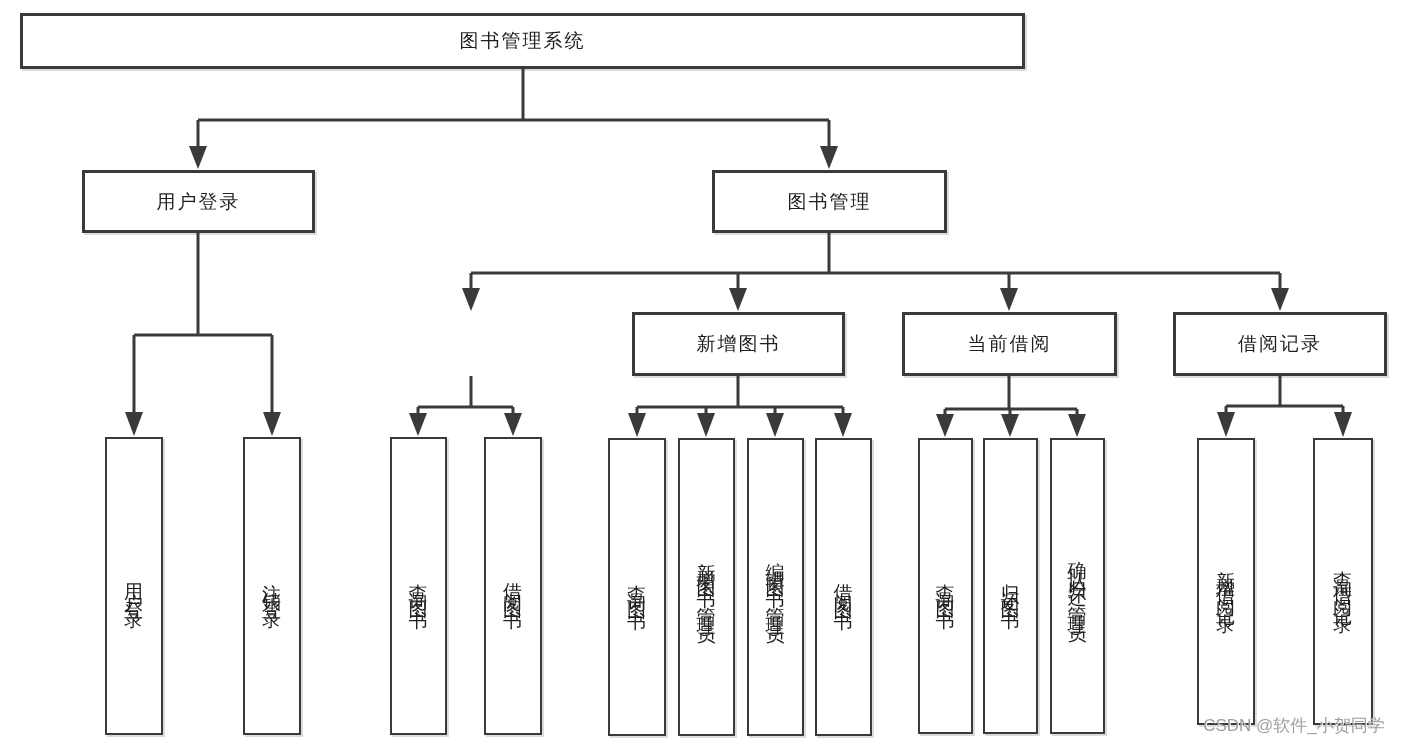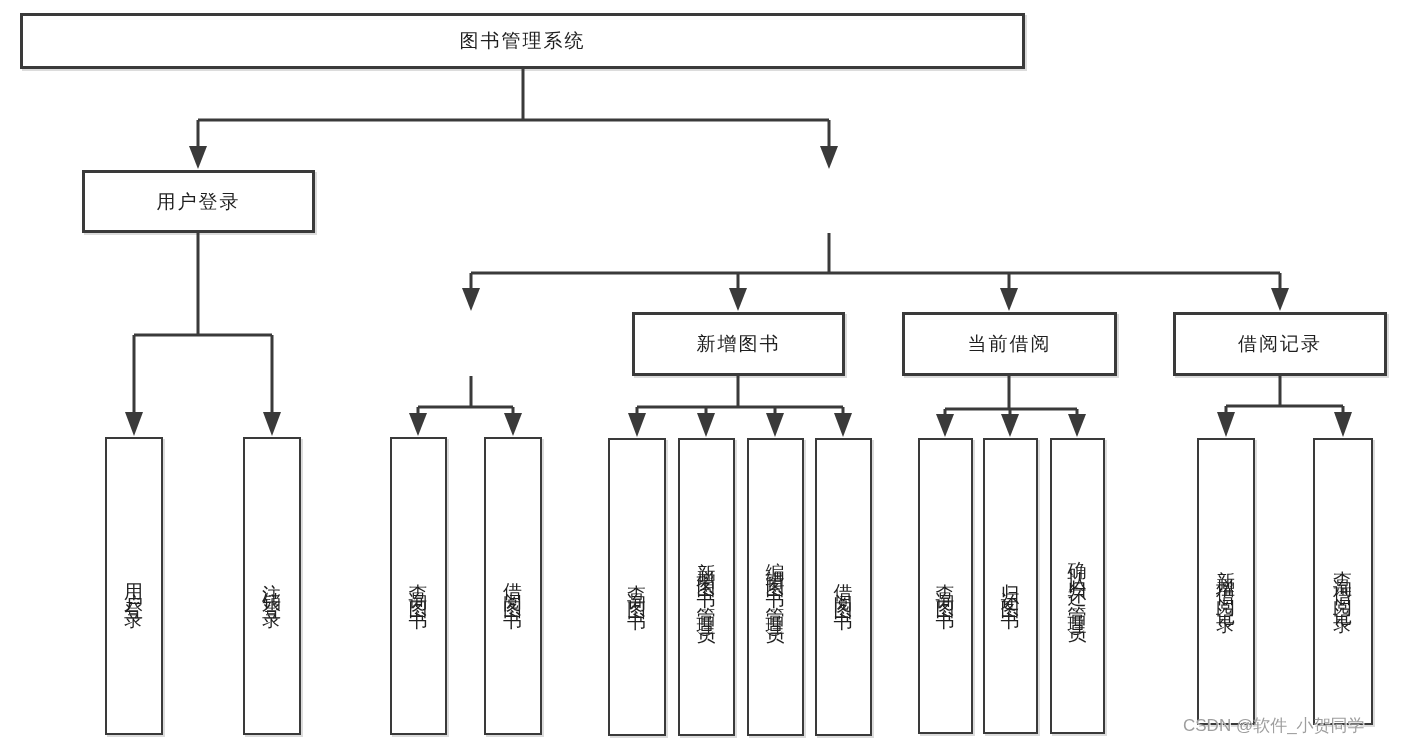--- a/index.html
+++ b/index.html
@@ -53,20 +53,21 @@
   .watermark {
     position: absolute;
     left: 1183px;
     top: 714px;
     width: 222px;
     font-size: 17px;
     color: var(--watermark);
     text-shadow: 1px 1px 0 rgba(255,255,255,0.9);
     white-space: nowrap;
     z-index: 6;
+    text-align: center;
   }
 </style>
 </head>
 <body>
 
 <div class="stage">
 
   <svg class="wires" viewBox="0 0 1405 747" xmlns="http://www.w3.org/2000/svg">
     <g>
       <path d="M523 68 V120 M198 120 H829 M198 120 V148 M829 120 V148"></path>
@@ -109,20 +110,23 @@
       <polygon points="1334,412 1352,412 1343,437"></polygon>
     </g>
   </svg>
 
   <div class="box h" style="left:20px; top:13px; width:1005px; height:56px">
     <span>图书管理系统</span>
   </div>
 
   <div class="box h" style="left:82px; top:170px; width:233px; height:63px">
     <span>用户登录</span>
+  </div>
+  <div class="box h" style="left:712px; top:170px; width:235px; height:63px">
+    <span>图书管理</span>
   </div>
 
   <div class="box h" style="left:632px; top:312px; width:213px; height:64px">
     <span>新增图书</span>
   </div>
   <div class="box h" style="left:1173px; top:312px; width:214px; height:64px">
     <span>借阅记录</span>
   </div>
   <div class="box h" style="left:902px; top:312px; width:215px; height:64px">
     <span>当前借阅</span>

